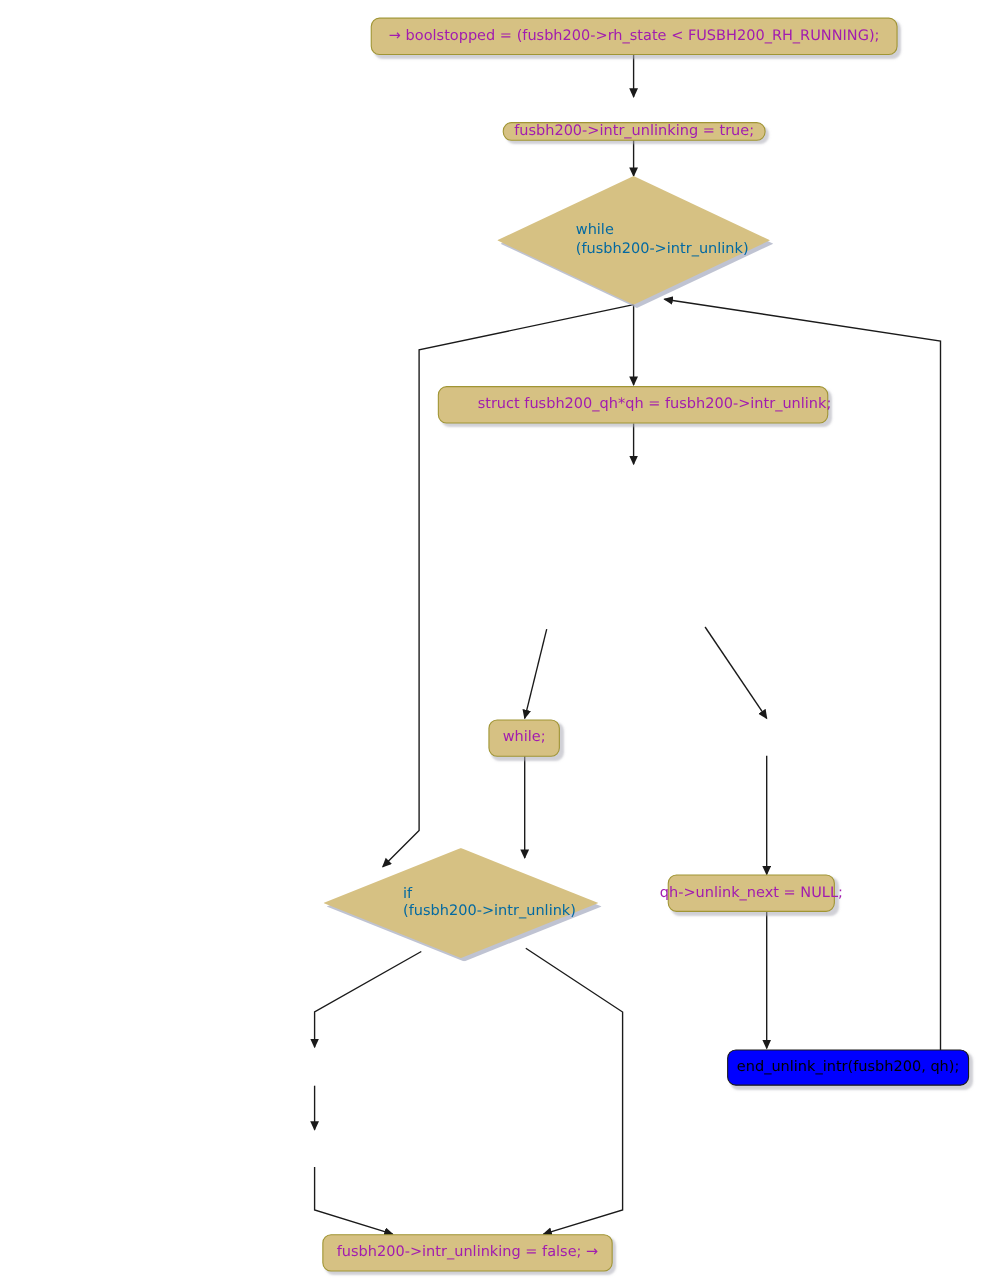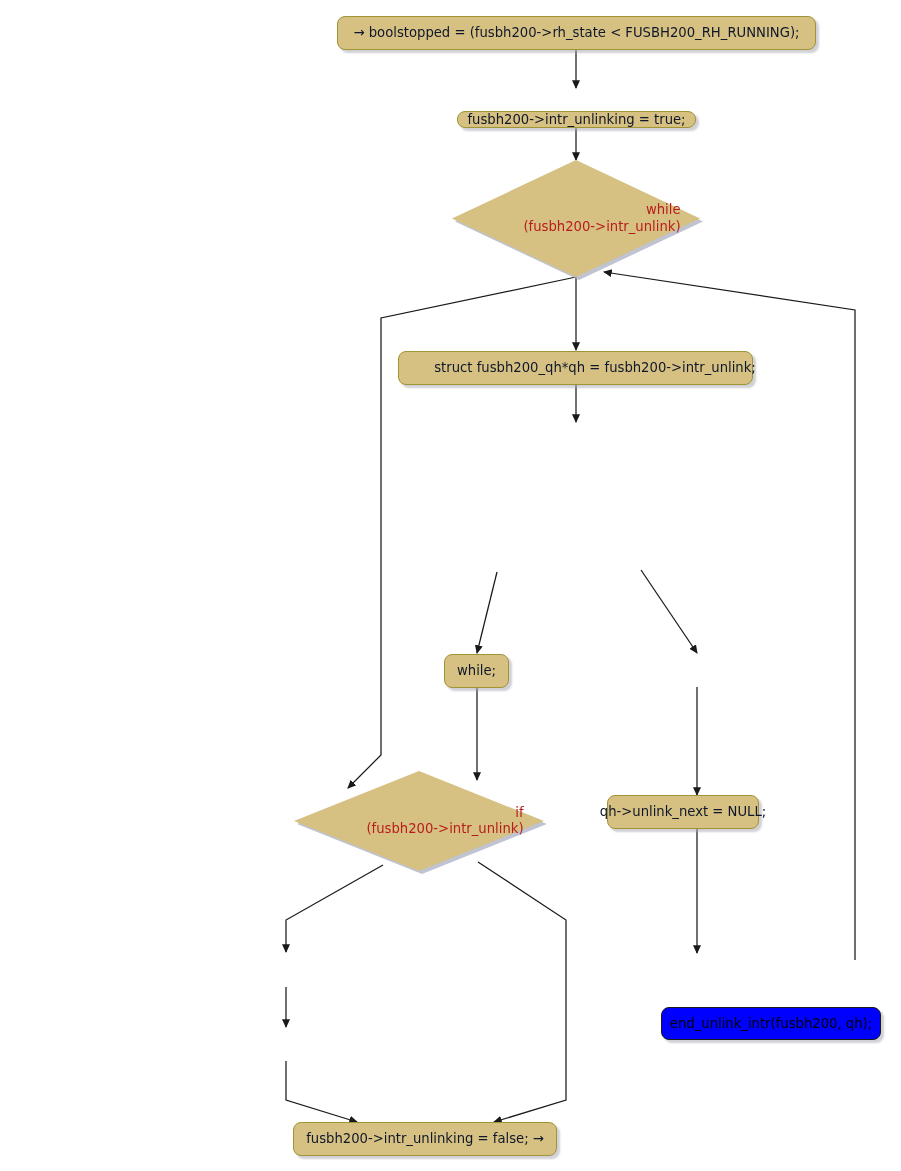--- a/index.html
+++ b/index.html
@@ -35,21 +35,21 @@
     justify-content: center;
     text-align: center;
     white-space: pre;
     line-height: 1.18;
   }
   
   .box {
     background: #D6C183;
     border: 1.4px solid #A09534;
     border-radius: 8px;
-    color: #0f172a;
+    color: #a21caf;
     font-size: 13.2px;
     box-shadow: 3px 3px 2px rgba(170,170,180,0.55);
     padding: 0 9px;
   }
   .box.highlight {
     background: #0000FF;
     border: 1.4px solid #1a1a1a;
     color: #000000;
   }
   .diamond-wrap {
@@ -71,24 +71,24 @@
     -webkit-clip-path: polygon(50% 0%, 100% 50%, 50% 100%, 0% 50%);
     clip-path: polygon(50% 0%, 100% 50%, 50% 100%, 0% 50%);
   }
   .diamond-label {
     position: absolute;
     left: 0; top: 0;
     width: 100%; height: 100%;
     display: flex;
     align-items: center;
     justify-content: center;
-    text-align: right;
+    text-align: left;
     white-space: pre;
     font-size: 13.2px;
-    color: #b91c1c;
+    color: #0369a1;
     line-height: 1.22;
   }
   .diamond-label.offset-right { padding-left: 26px; }
 </style>
 </head>
 <body>
 
 <div id="canvas">
 
   <svg class="edges" viewBox="0 0 901 1171" xmlns="http://www.w3.org/2000/svg">
@@ -151,18 +151,18 @@
   <div class="diamond-wrap" style="left:294px; top:771px; width:250px; height:100px;">
     <div class="diamond-shadow"></div>
     <div class="diamond-body"></div>
     <div class="diamond-label offset-right">if
 (fusbh200-&gt;intr_unlink)</div>
   </div>
 
   <div class="node box" style="left:607px; top:795px; width:152px; height:34px;">qh-&gt;unlink_next = NULL;</div>
 
 
-  <div class="node box highlight" style="left:661px; top:1007px; width:220px; height:33px;">end_unlink_intr(fusbh200, qh);</div>
+  <div class="node box highlight" style="left:661px; top:954px; width:220px; height:33px;">end_unlink_intr(fusbh200, qh);</div>
 
 
   <div class="node box" style="left:293px; top:1122px; width:264px; height:34px;">fusbh200-&gt;intr_unlinking = false; →</div>
 
 </div>
 
 </body></html>

